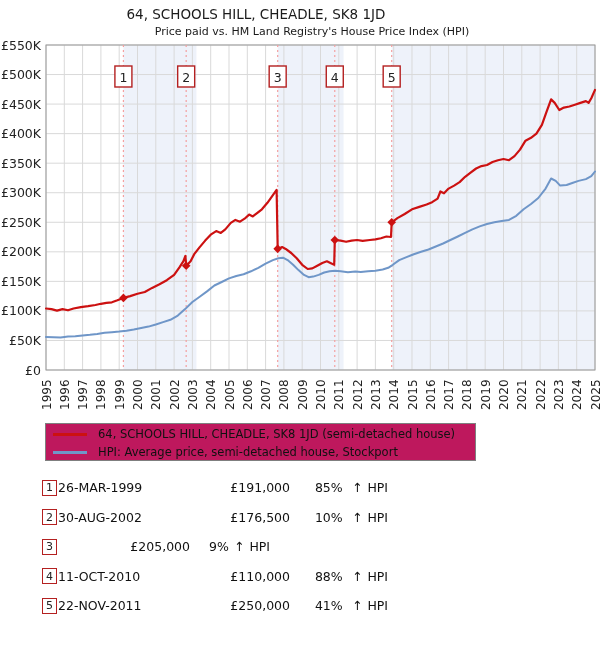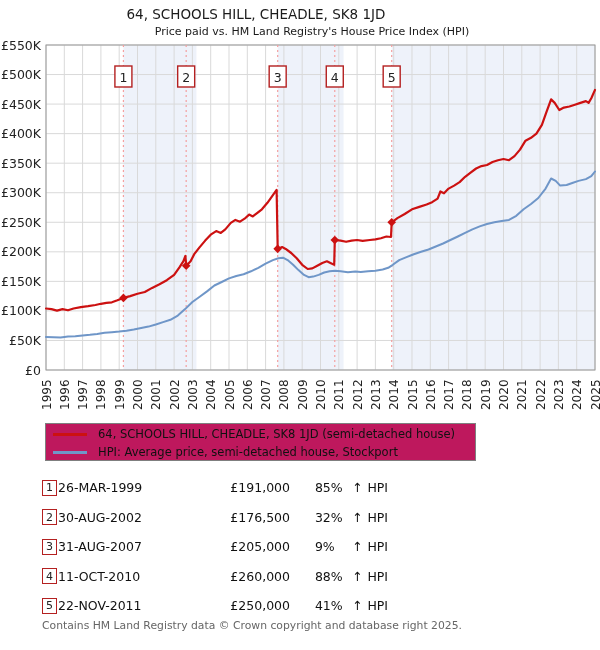--- a/index.html
+++ b/index.html
@@ -172,54 +172,52 @@
           <span class="pct-num">85%</span>
           <span class="pct-arrow">↑</span>
           <span>HPI</span>
         </div>
     </div>
     <div class="sale-row">
       <div class="numbox">2</div>
       <div class="date-cell">30-AUG-2002</div>
       <div class="price-cell">£176,500</div>
       <div class="pct-cell">
-          <span class="pct-num">32%</span>
+          <span class="pct-num">10%</span>
           <span class="pct-arrow">↑</span>
           <span>HPI</span>
         </div>
     </div>
     <div class="sale-row">
       <div class="numbox">3</div>
-      <div class="date-cell">31-AUG-2007</div>
       <div class="price-cell">£205,000</div>
       <div class="pct-cell">
           <span class="pct-num">9%</span>
           <span class="pct-arrow">↑</span>
           <span>HPI</span>
         </div>
     </div>
     <div class="sale-row">
       <div class="numbox">4</div>
       <div class="date-cell">11-OCT-2010</div>
-      <div class="price-cell">£260,000</div>
+      <div class="price-cell">£110,000</div>
       <div class="pct-cell">
           <span class="pct-num">88%</span>
           <span class="pct-arrow">↑</span>
           <span>HPI</span>
         </div>
     </div>
     <div class="sale-row">
       <div class="numbox">5</div>
       <div class="date-cell">22-NOV-2011</div>
       <div class="price-cell">£250,000</div>
       <div class="pct-cell">
           <span class="pct-num">41%</span>
           <span class="pct-arrow">↑</span>
           <span>HPI</span>
         </div>
     </div>
   </div>
 
   <div class="footer">
-    <div>Contains HM Land Registry data © Crown copyright and database right 2025.</div>
   </div>
 
 </div>
 
 </body></html>

